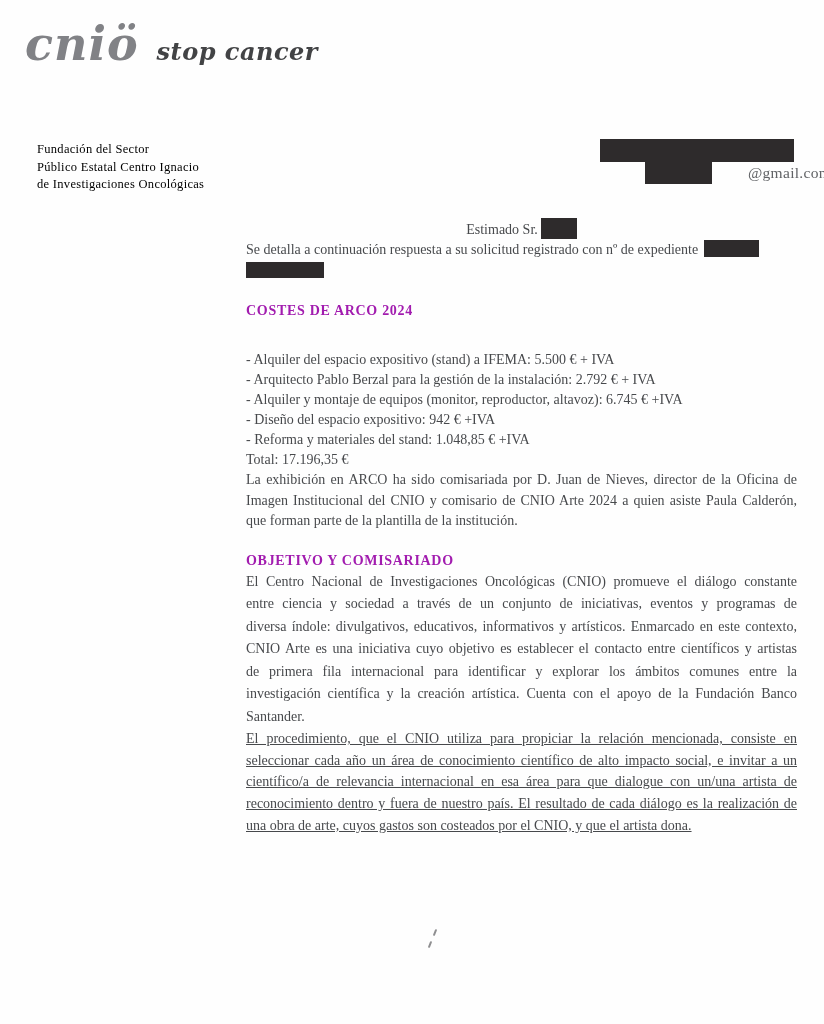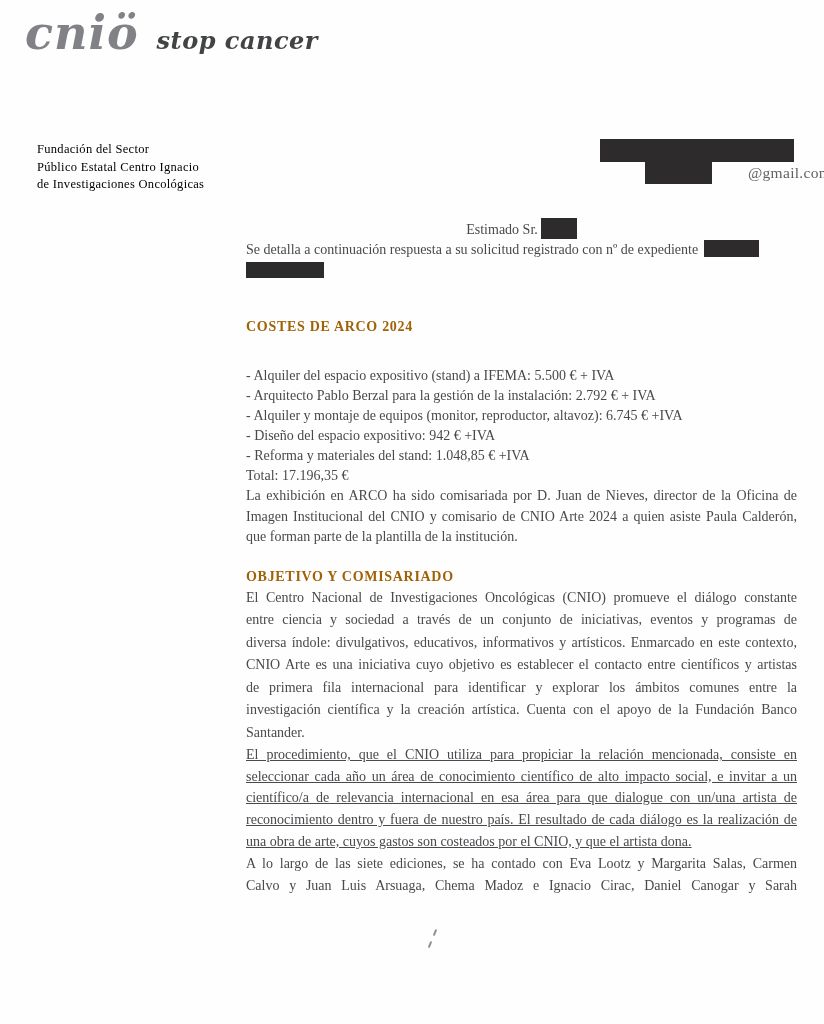--- a/index.html
+++ b/index.html
@@ -3,21 +3,21 @@
 <meta charset="utf-8">
 <style>
   html,body { margin:0; padding:0; background:#e8e8e8; }
   .page {
     position:relative; width:824px; height:1024px; margin:0 auto;
     background:#fefefe; overflow:hidden;
     font-family:"Liberation Serif", serif; color:#47494c;
   }
 
   
-  .logo-row { position:absolute; left:25px; top:8px; display:flex; align-items:baseline; }
+  .logo-row { position:absolute; left:25px; top:19px; display:flex; align-items:baseline; }
   .brand {
     font-family:"DejaVu Serif", serif; font-style:italic; font-weight:600;
     font-size:46px; line-height:1.1; color:#818286; letter-spacing:1px;
   }
   .tagline {
     font-family:"DejaVu Serif", serif; font-style:italic; font-weight:700;
     font-size:24px; color:#424345; margin-left:18px; letter-spacing:0.5px;
   }
 
   
@@ -36,22 +36,22 @@
   
   .content { position:absolute; left:246px; top:218px; width:551px; font-size:14px; }
   .content p { margin:0; }
   .salutation { line-height:20px;text-align:center; }
   .name-box { width:36px; height:21px; vertical-align:-5px; margin-left:3px; }
   .intro { margin-top:27px; line-height:20px; }
   .exp1 { width:55px; height:17px; vertical-align:-3px; margin-left:6px; }
   .exp2 { width:78px; height:16px; margin-top:2px; }
 
   .sec-title {
-    margin:33px 0 0; font-size:14px; font-weight:700; line-height:20px;
-    color:#a16207; letter-spacing:0.7px;
+    margin:17px 0 0; font-size:14px; font-weight:700; line-height:20px;
+    color:#a21caf; letter-spacing:0.7px;
   }
   .sec-title.second { margin-top:19px; }
 
   .cost-list { margin-top:29px; line-height:20px; }
   .cost-item { }
   .total-line { }
 
   .para { line-height:20.5px; text-align:justify; }
   .p-comisariado { margin-top:22px; }
   .p-objetivo { margin-top:17px; line-height:22.5px; word-spacing:1.5px; }
@@ -103,20 +103,19 @@
     </div>
 
     <p class="para p-comisariado">La exhibición en ARCO ha sido comisariada por D. Juan de Nieves, director de la Oficina de Imagen Institucional del CNIO y comisario de CNIO Arte 2024 a quien asiste Paula Calderón, que forman parte de la plantilla de la institución.</p>
 
     <h2 class="sec-title second">OBJETIVO Y COMISARIADO</h2>
 
     <p class="para p-objetivo">El Centro Nacional de Investigaciones Oncológicas (CNIO) promueve el diálogo constante entre ciencia y sociedad a través de un conjunto de iniciativas, eventos y programas de diversa índole: divulgativos, educativos, informativos y artísticos. Enmarcado en este contexto, CNIO Arte es una iniciativa cuyo objetivo es establecer el contacto entre científicos y artistas de primera fila internacional para identificar y explorar los ámbitos comunes entre la investigación científica y la creación artística. Cuenta con el apoyo de la Fundación Banco Santander.</p>
 
     <p class="para p-procedimiento">El procedimiento, que el CNIO utiliza para propiciar la relación mencionada, consiste en seleccionar cada año un área de conocimiento científico de alto impacto social, e invitar a un científico/a de relevancia internacional en esa área para que dialogue con un/una artista de reconocimiento dentro y fuera de nuestro país. El resultado de cada diálogo es la realización de una obra de arte, cuyos gastos son costeados por el CNIO, y que el artista dona.</p>
 
-    <p class="para p-ediciones">A lo largo de las siete ediciones, se ha contado con Eva Lootz y Margarita Salas, Carmen Calvo y Juan Luis Arsuaga, Chema Madoz e Ignacio Cirac, Daniel Canogar y Sarah</p>
 
   </main>
 
   <div class="artifact a1"></div>
   <div class="artifact a2"></div>
 
 </div>
 
 </body></html>

